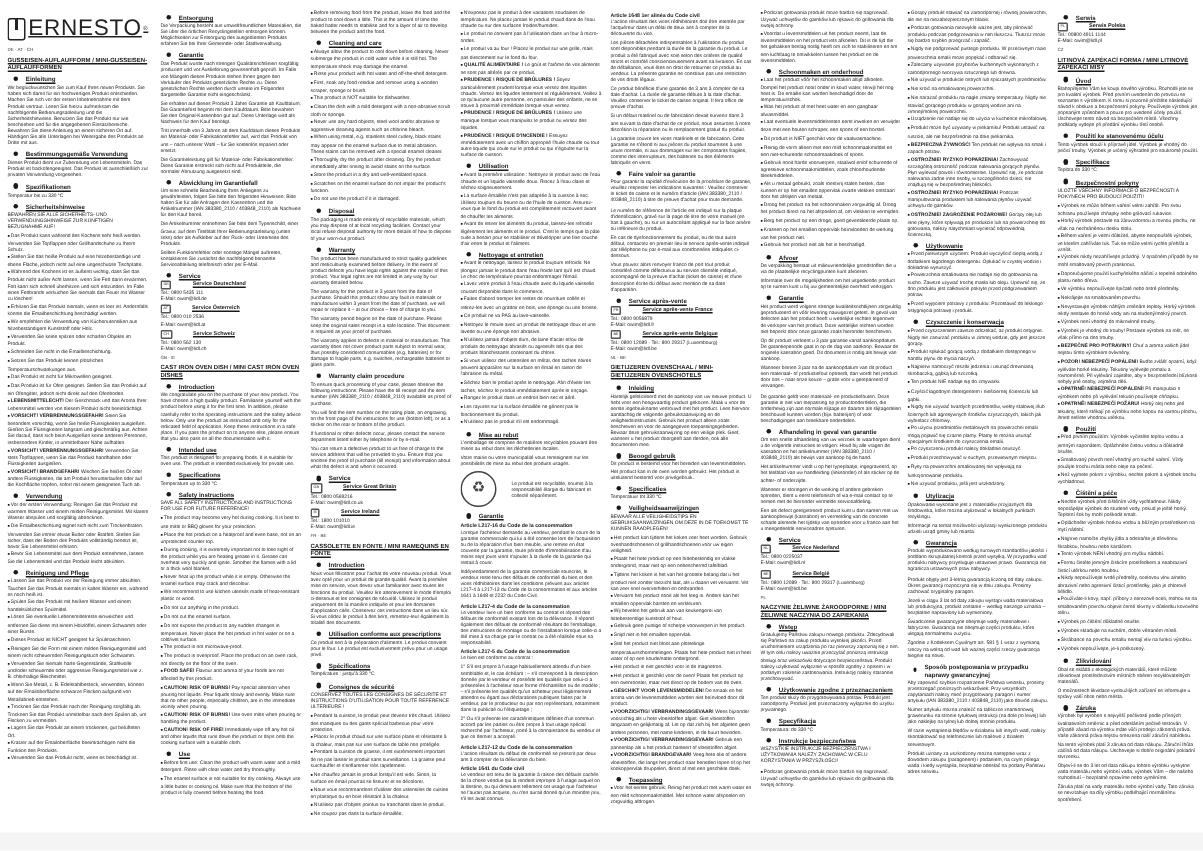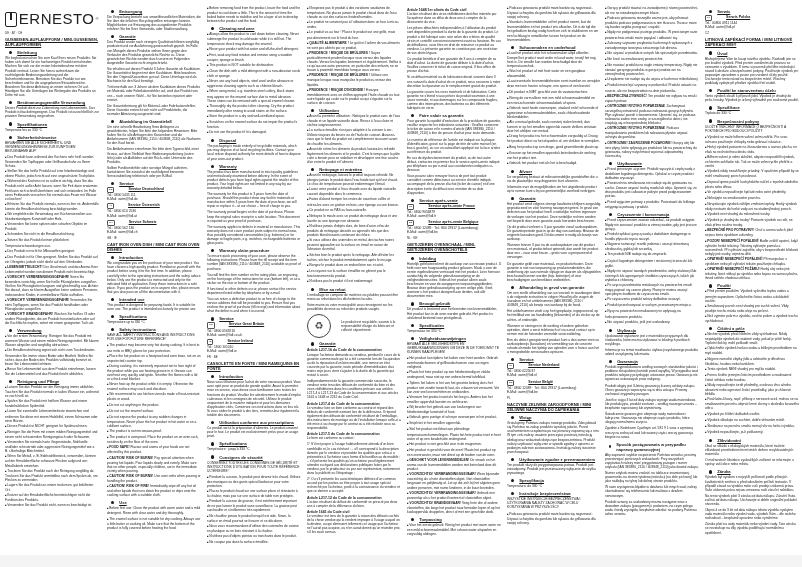--- a/index.html
+++ b/index.html
@@ -1,19 +1,19 @@
 <!DOCTYPE html>
 <html><head>
 <meta charset="utf-8">
 <style>
   html,body{margin:0;padding:0;background:#fff;}
   body{width:802px;height:567px;overflow:hidden;font-family:"Liberation Sans",sans-serif;color:#1a1a1a;}
   .page{position:relative;width:802px;height:567px;}
   .col{position:absolute;top:6px;width:94px;font-size:3.3px;line-height:4.1px;overflow:hidden;height:555px;}
-  .logo{font-family:"Liberation Sans",sans-serif;font-size:15px;letter-spacing:0.5px;font-weight:300;color:#222;margin:6px 0 4px 0;white-space:nowrap;display:flex;align-items:center;}
+  .logo{font-family:"Liberation Sans",sans-serif;font-size:15px;letter-spacing:0.5px;font-weight:300;color:#222;margin:6px 0 4px 0;white-space:nowrap;display:flex;align-items:center;text-decoration:underline;}
   .logo .mark{display:inline-block;width:12px;height:13px;border:1.4px solid #222;border-radius:2px;margin-right:2px;position:relative;}
   .logo .mark:after{content:"";position:absolute;left:4px;top:-1px;width:1.5px;height:8px;background:#222;}
   .logo .reg{font-size:4px;vertical-align:top;margin-left:1px;}
   .langs{font-size:3px;margin:2px 0 3px 0;color:#333;}
   .title{font-weight:bold;font-size:4px;line-height:4.6px;text-decoration:underline;text-transform:uppercase;margin:2px 0 3px 0;}
   .h{font-weight:bold;font-size:4.1px;line-height:5px;margin:3px 0 1px 0;display:flex;align-items:center;}
   .h .dot{display:inline-block;width:3.2px;height:3.2px;border-radius:50%;background:#1a1a1a;margin:0 5px 0 4px;}
   .h .t{text-decoration:underline;}
   p{margin:0 0 2px 0;}
   .b{margin:0 0 1px 0;padding-left:0;}

